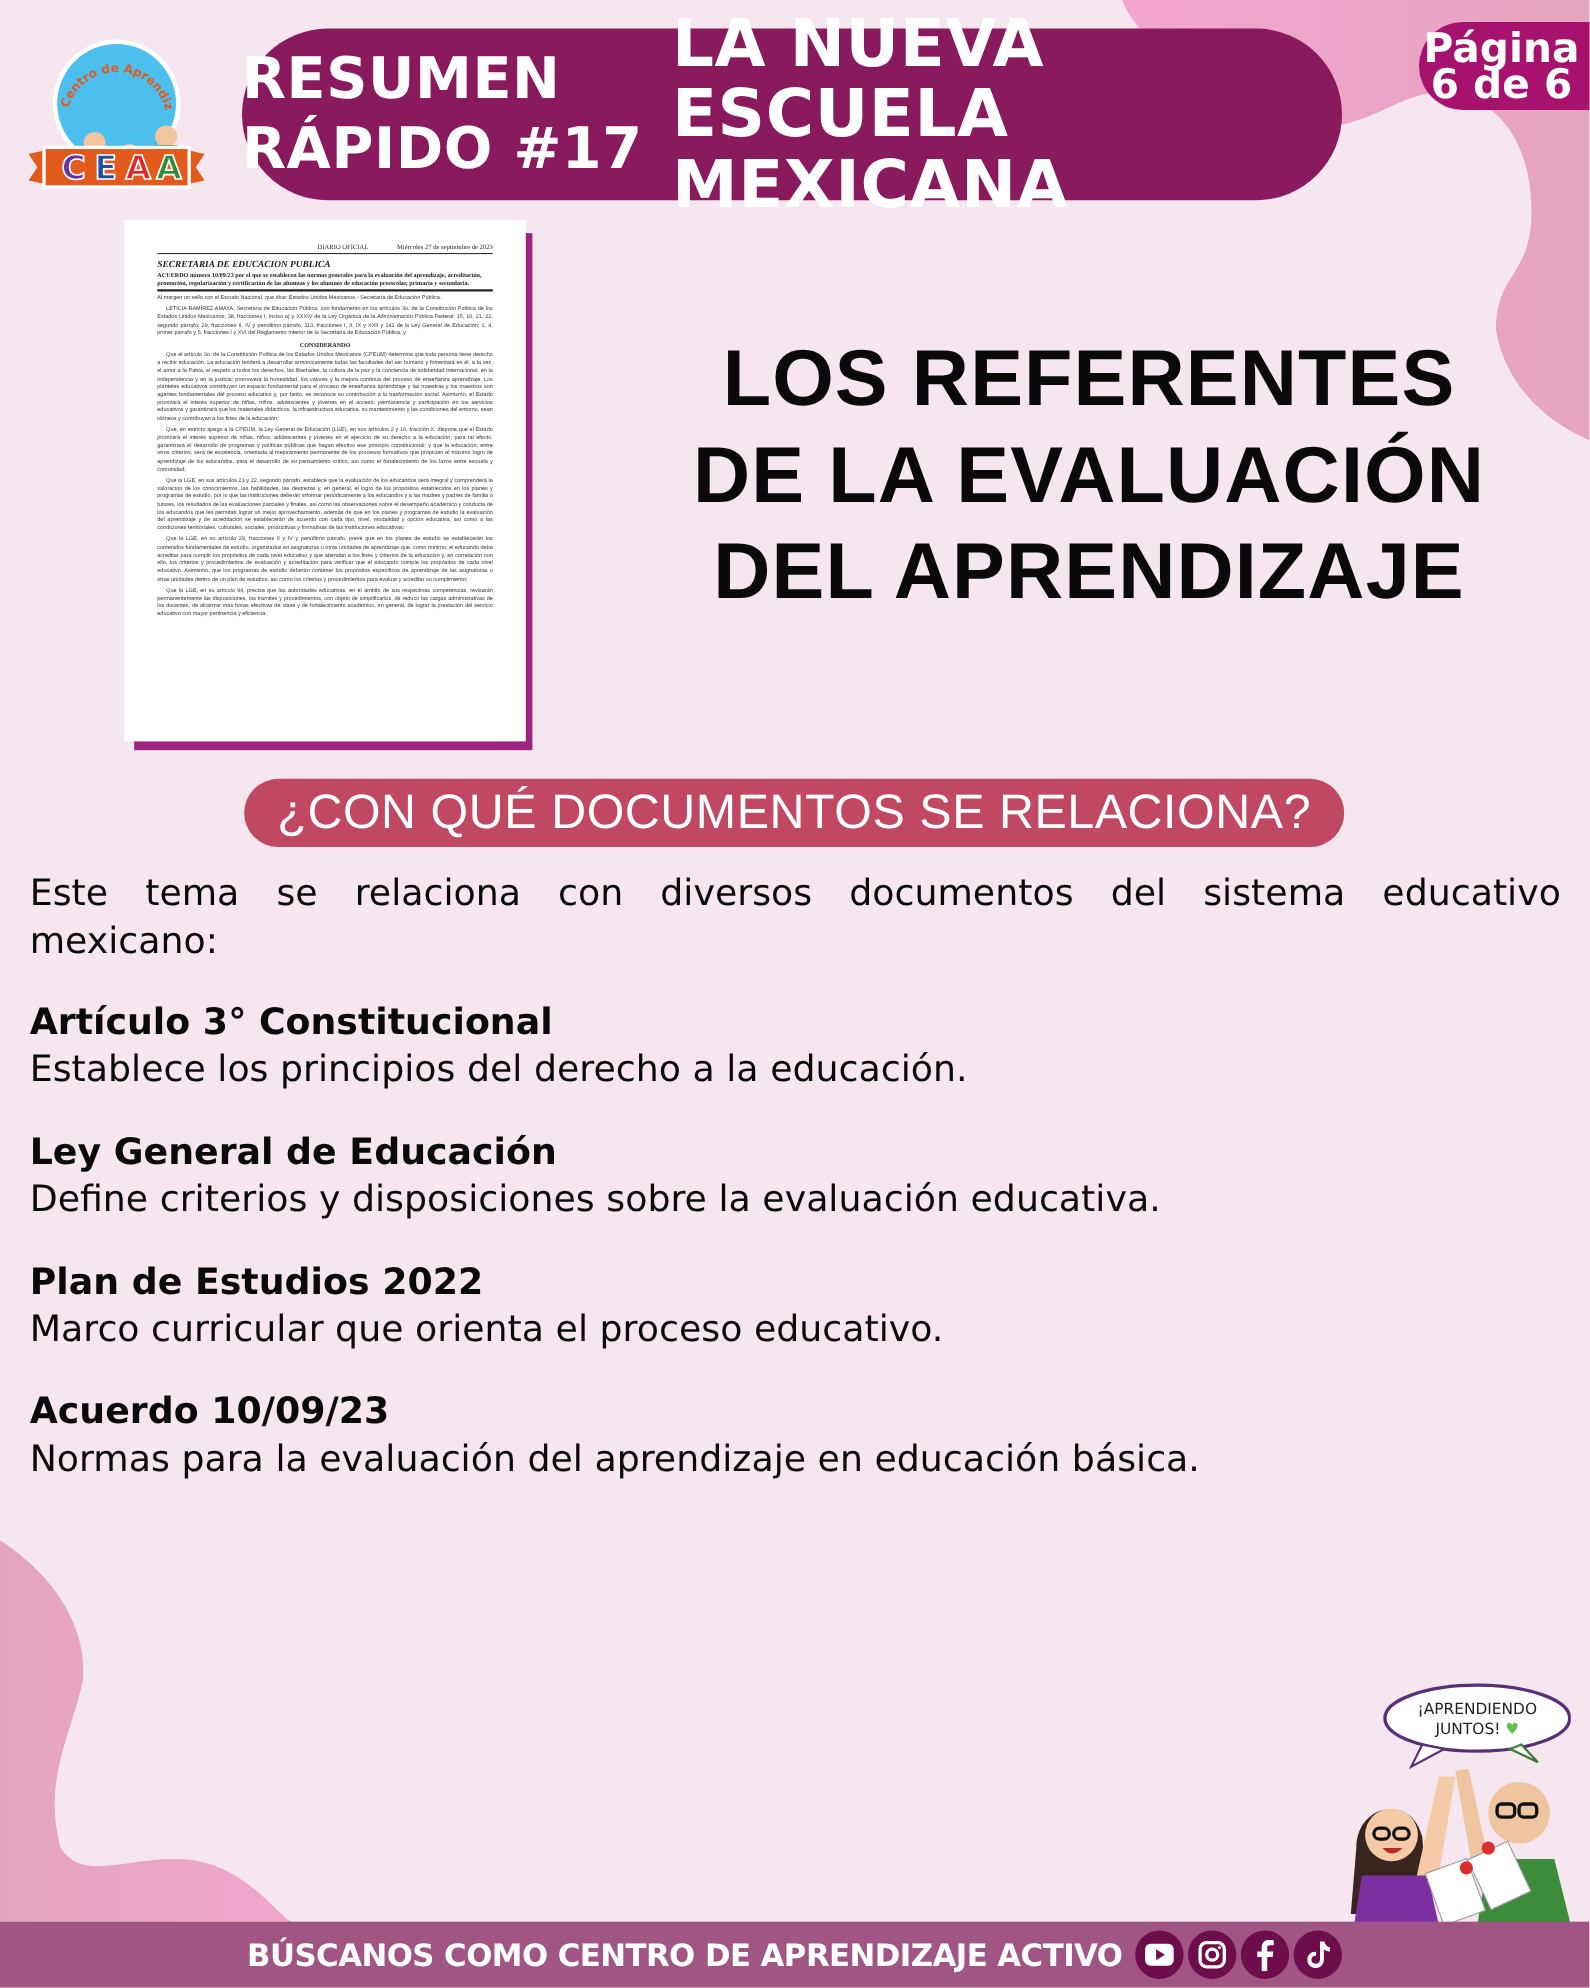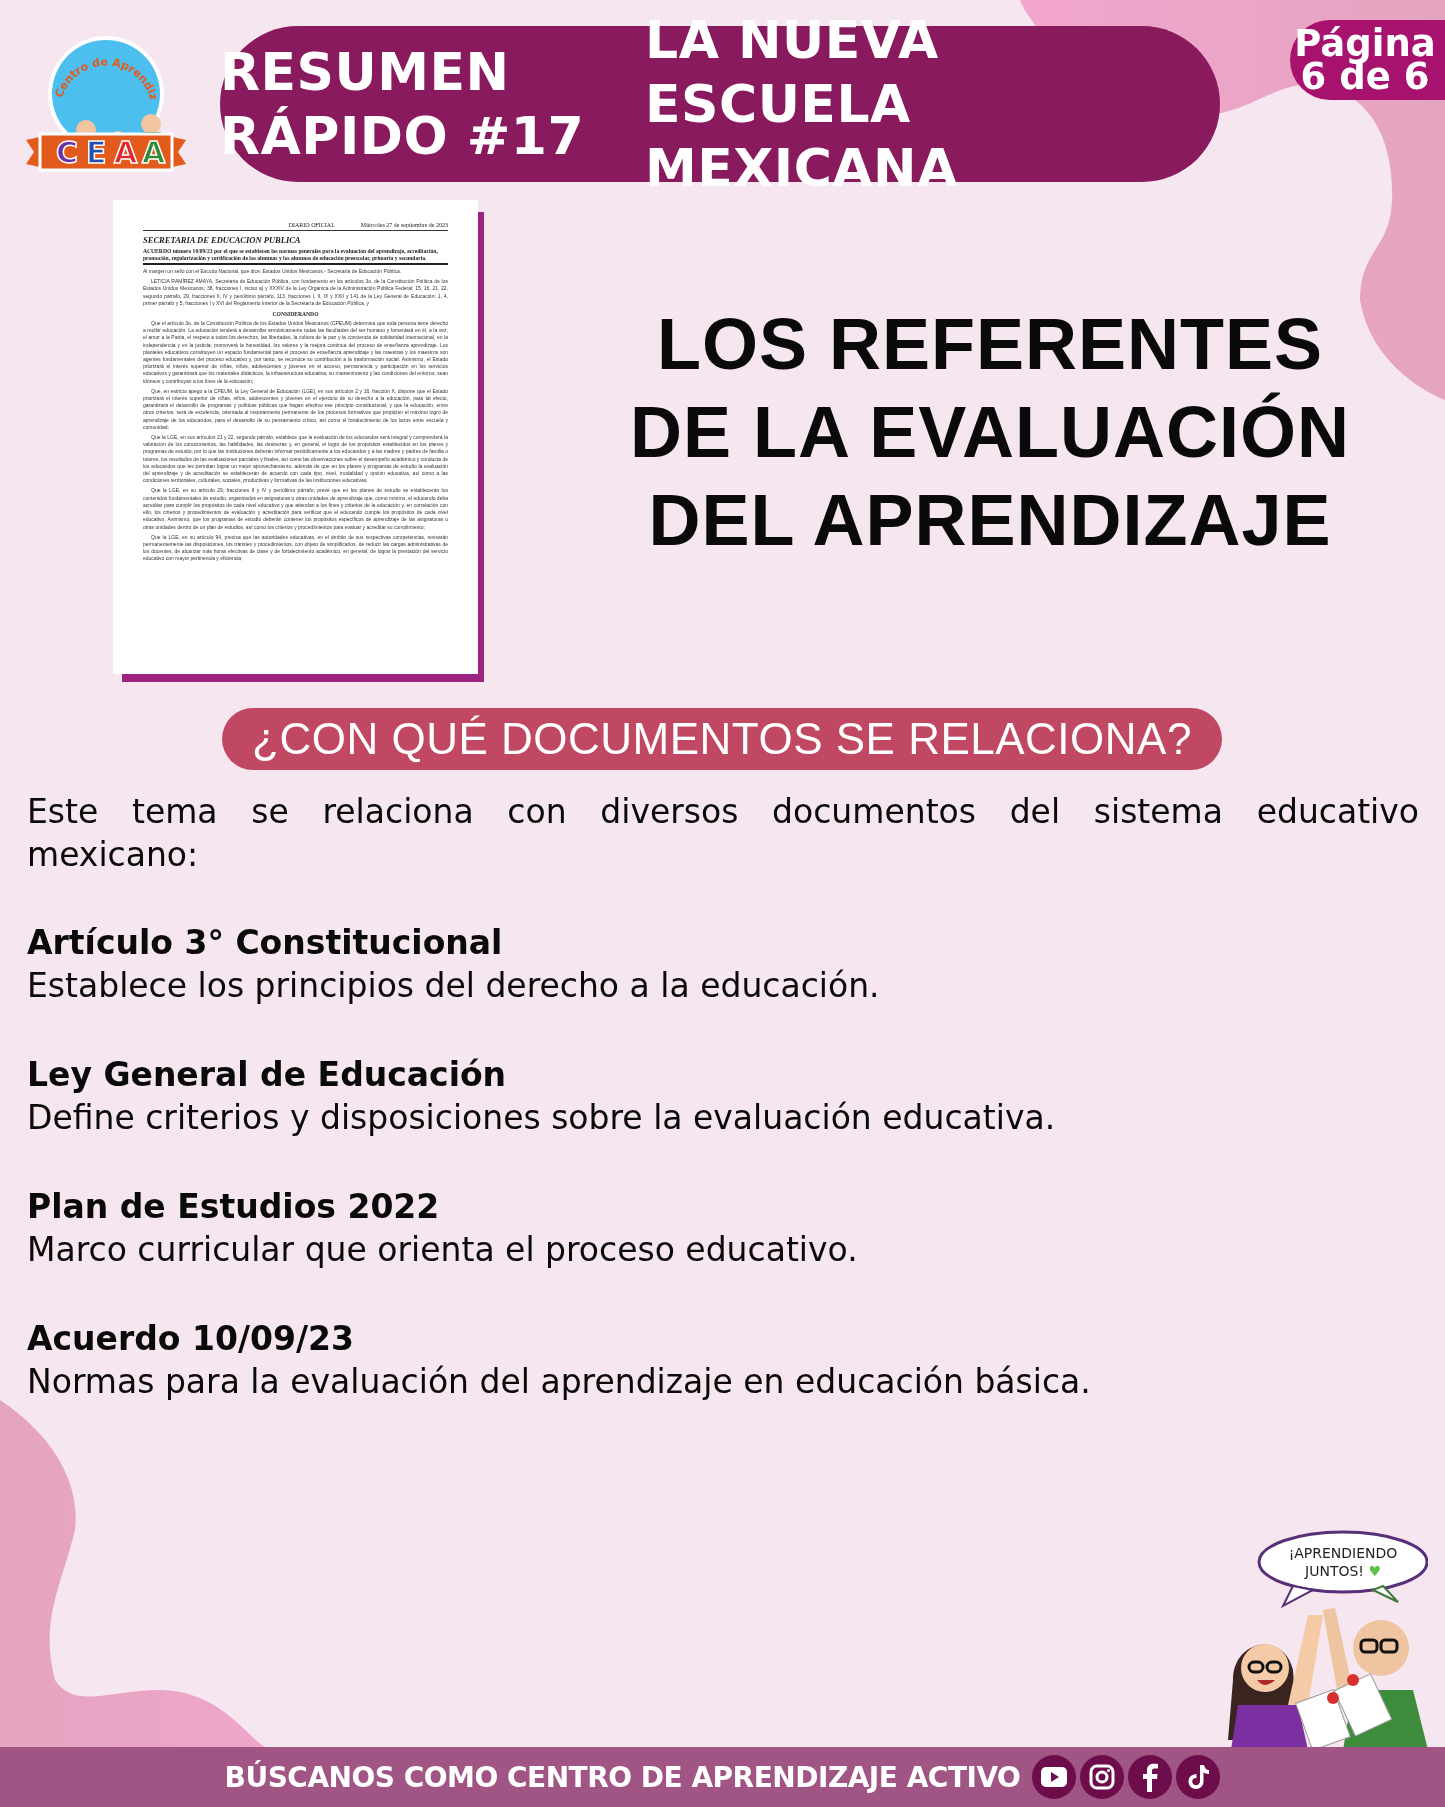--- a/index.html
+++ b/index.html
@@ -18,21 +18,21 @@
 
   
   .header-pill {
     left: 220px; top: 26px; width: 1000px; height: 156px;
     background: #8a1a5e; border-radius: 78px;
     display: flex; flex-direction: row; align-items: center; justify-content: center;
     color: #fff; font-family: "DejaVu Sans", sans-serif; font-weight: bold;
     letter-spacing: 0.5px;
   }
   .header-pill .l1 { font-size: 52px; line-height: 64px; }
-  .header-pill .l2 { font-size: 52px; line-height: 64px; }
+  .header-pill .l2 { font-size: 60px; line-height: 64px; }
 
   
   .page-badge {
     left: 1290px; top: 20px; width: 170px; height: 80px;
     background: #a8126f; border-radius: 40px 0 0 40px;
     display: flex; flex-direction: column; align-items: center; justify-content: center;
     color: #fff; font-weight: bold; padding-right: 20px;
   }
   .page-badge span { font-size: 37px; line-height: 33px; text-align: center; }
 
@@ -63,21 +63,21 @@
   .section-pill {
     left: 222px; top: 708px; width: 1000px; height: 62px;
     background: #c04862; border-radius: 31px;
     color: #fff; display: flex; align-items: center; justify-content: center;
     font-family: "Liberation Sans", sans-serif; font-size: 44px; letter-spacing: 0.5px;
   }
 
   
   .content { left: 27px; top: 790px; width: 1392px; font-family: "DejaVu Sans", sans-serif; }
   .intro { font-size: 33px; line-height: 43px; text-align: justify; text-align-last: left; word-spacing: 10px; }
-  .item { margin-top: 46px; }
+  .item { margin-top: 32px; }
   .item .ttl { font-size: 33px; line-height: 42px; font-weight: bold; }
   .item .desc { font-size: 33px; line-height: 44px; }
 
   
   .mascots { left: 1213px; top: 1530px; width: 215px; height: 220px; }
 
   
   .footer {
     left: 0; top: 1747px; width: 1445px; height: 60px;
     background: #a05584; z-index: 3;

